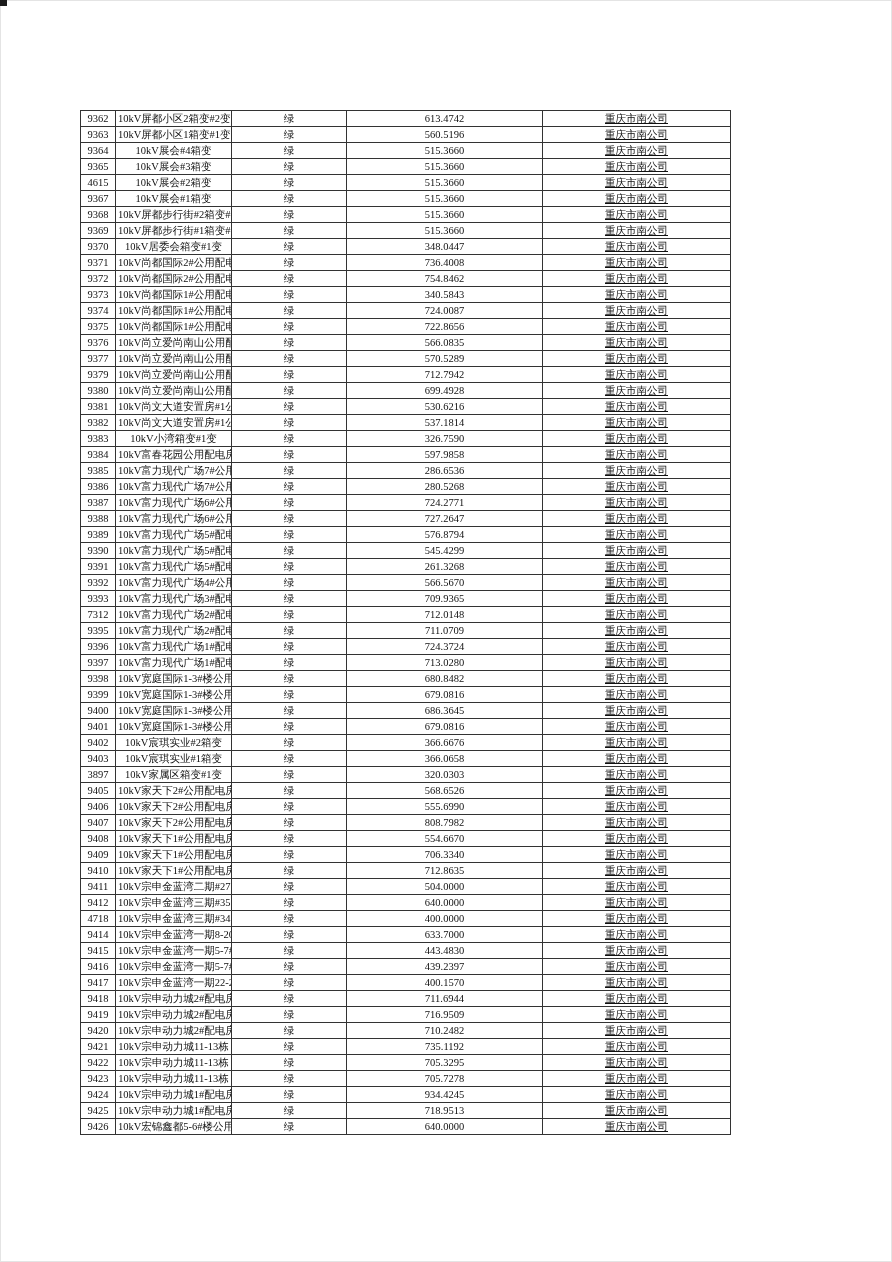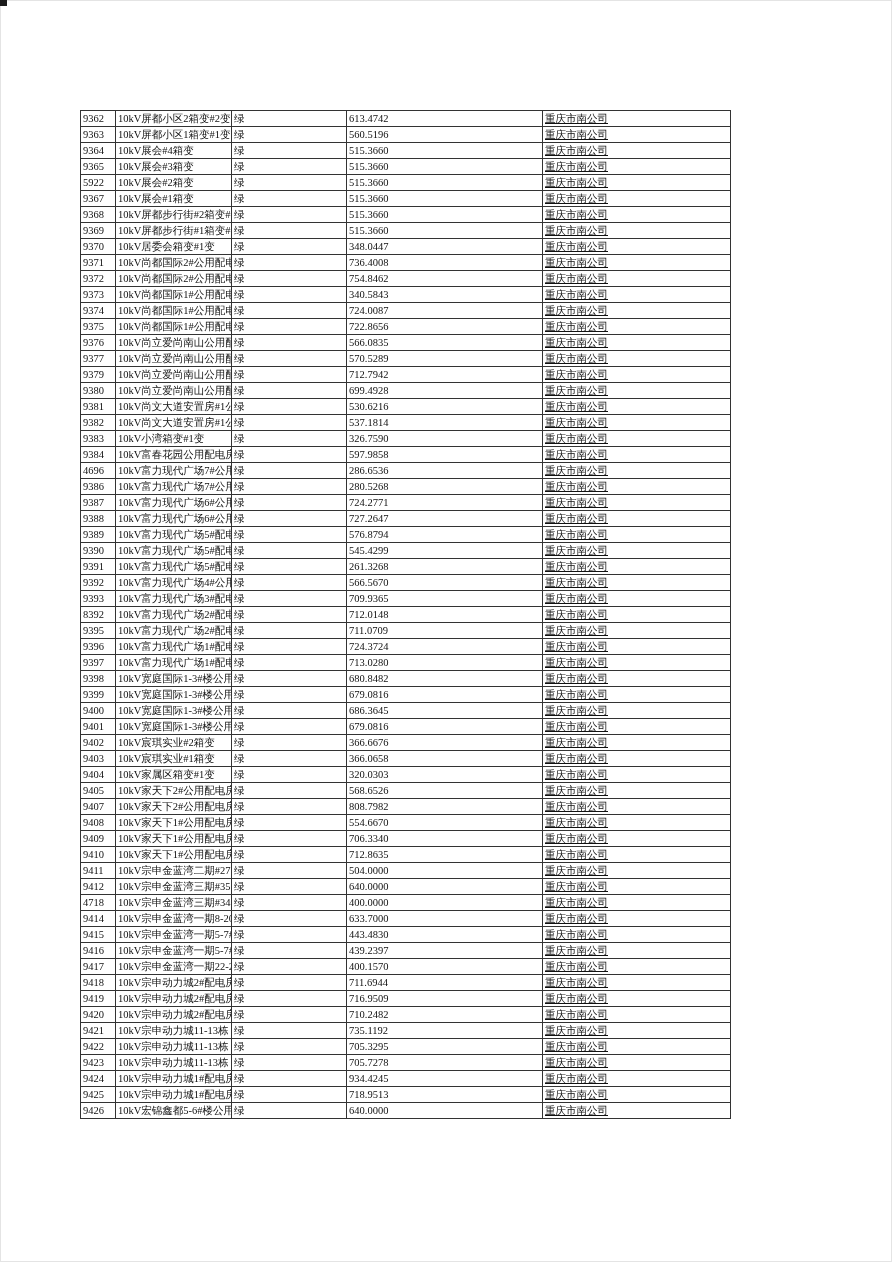--- a/index.html
+++ b/index.html
@@ -33,20 +33,21 @@
     position: absolute;
     left: 80px;
     top: 110px;
     width: 647px;
   }
   table.data-grid {
     border-collapse: collapse;
     table-layout: fixed;
     width: 647px;
     font-size: 10.5px;
+    text-align: center;
   }
   table.data-grid td {
     border: 1px solid #333;
     height: 15px;
     padding: 0 2px;
     white-space: nowrap;
     overflow: hidden;
     vertical-align: middle;
     line-height: 15px;
   }
@@ -88,21 +89,21 @@
     <td class="col-company">重庆市南公司</td>
   </tr>
         <tr>
     <td class="col-id">9365</td>
     <td class="col-name">10kV展会#3箱变</td>
     <td class="col-status">绿</td>
     <td class="col-value">515.3660</td>
     <td class="col-company">重庆市南公司</td>
   </tr>
         <tr>
-    <td class="col-id">5922</td>
+    <td class="col-id">4615</td>
     <td class="col-name">10kV展会#2箱变</td>
     <td class="col-status">绿</td>
     <td class="col-value">515.3660</td>
     <td class="col-company">重庆市南公司</td>
   </tr>
         <tr>
     <td class="col-id">9367</td>
     <td class="col-name">10kV展会#1箱变</td>
     <td class="col-status">绿</td>
     <td class="col-value">515.3660</td>
@@ -214,21 +215,21 @@
     <td class="col-company">重庆市南公司</td>
   </tr>
         <tr>
     <td class="col-id">9384</td>
     <td class="col-name">10kV富春花园公用配电房</td>
     <td class="col-status">绿</td>
     <td class="col-value">597.9858</td>
     <td class="col-company">重庆市南公司</td>
   </tr>
         <tr>
-    <td class="col-id">4696</td>
+    <td class="col-id">9385</td>
     <td class="col-name">10kV富力现代广场7#公用</td>
     <td class="col-status">绿</td>
     <td class="col-value">286.6536</td>
     <td class="col-company">重庆市南公司</td>
   </tr>
         <tr>
     <td class="col-id">9386</td>
     <td class="col-name">10kV富力现代广场7#公用</td>
     <td class="col-status">绿</td>
     <td class="col-value">280.5268</td>
@@ -277,21 +278,21 @@
     <td class="col-company">重庆市南公司</td>
   </tr>
         <tr>
     <td class="col-id">9393</td>
     <td class="col-name">10kV富力现代广场3#配电</td>
     <td class="col-status">绿</td>
     <td class="col-value">709.9365</td>
     <td class="col-company">重庆市南公司</td>
   </tr>
         <tr>
-    <td class="col-id">8392</td>
+    <td class="col-id">7312</td>
     <td class="col-name">10kV富力现代广场2#配电</td>
     <td class="col-status">绿</td>
     <td class="col-value">712.0148</td>
     <td class="col-company">重庆市南公司</td>
   </tr>
         <tr>
     <td class="col-id">9395</td>
     <td class="col-name">10kV富力现代广场2#配电</td>
     <td class="col-status">绿</td>
     <td class="col-value">711.0709</td>
@@ -347,31 +348,38 @@
     <td class="col-company">重庆市南公司</td>
   </tr>
         <tr>
     <td class="col-id">9403</td>
     <td class="col-name">10kV宸琪实业#1箱变</td>
     <td class="col-status">绿</td>
     <td class="col-value">366.0658</td>
     <td class="col-company">重庆市南公司</td>
   </tr>
         <tr>
-    <td class="col-id">9404</td>
+    <td class="col-id">3897</td>
     <td class="col-name">10kV家属区箱变#1变</td>
     <td class="col-status">绿</td>
     <td class="col-value">320.0303</td>
     <td class="col-company">重庆市南公司</td>
   </tr>
         <tr>
     <td class="col-id">9405</td>
     <td class="col-name">10kV家天下2#公用配电房</td>
     <td class="col-status">绿</td>
     <td class="col-value">568.6526</td>
+    <td class="col-company">重庆市南公司</td>
+  </tr>
+        <tr>
+    <td class="col-id">9406</td>
+    <td class="col-name">10kV家天下2#公用配电房</td>
+    <td class="col-status">绿</td>
+    <td class="col-value">555.6990</td>
     <td class="col-company">重庆市南公司</td>
   </tr>
         <tr>
     <td class="col-id">9407</td>
     <td class="col-name">10kV家天下2#公用配电房</td>
     <td class="col-status">绿</td>
     <td class="col-value">808.7982</td>
     <td class="col-company">重庆市南公司</td>
   </tr>
         <tr>

